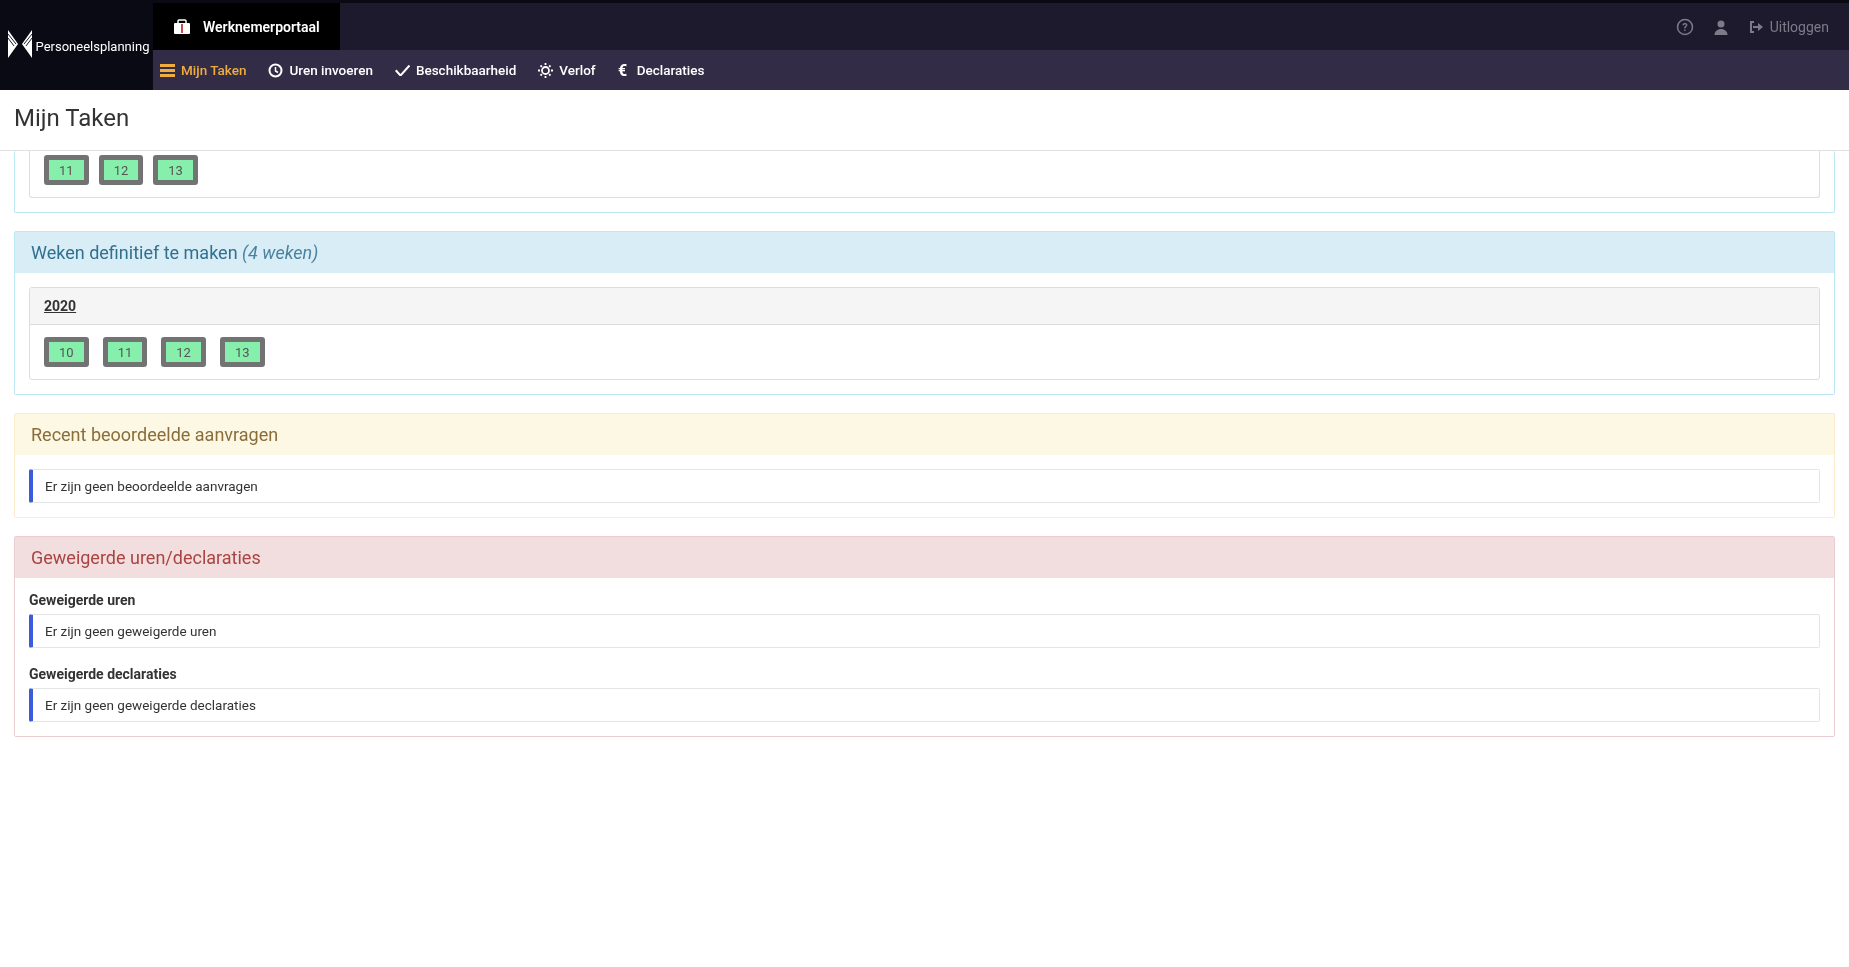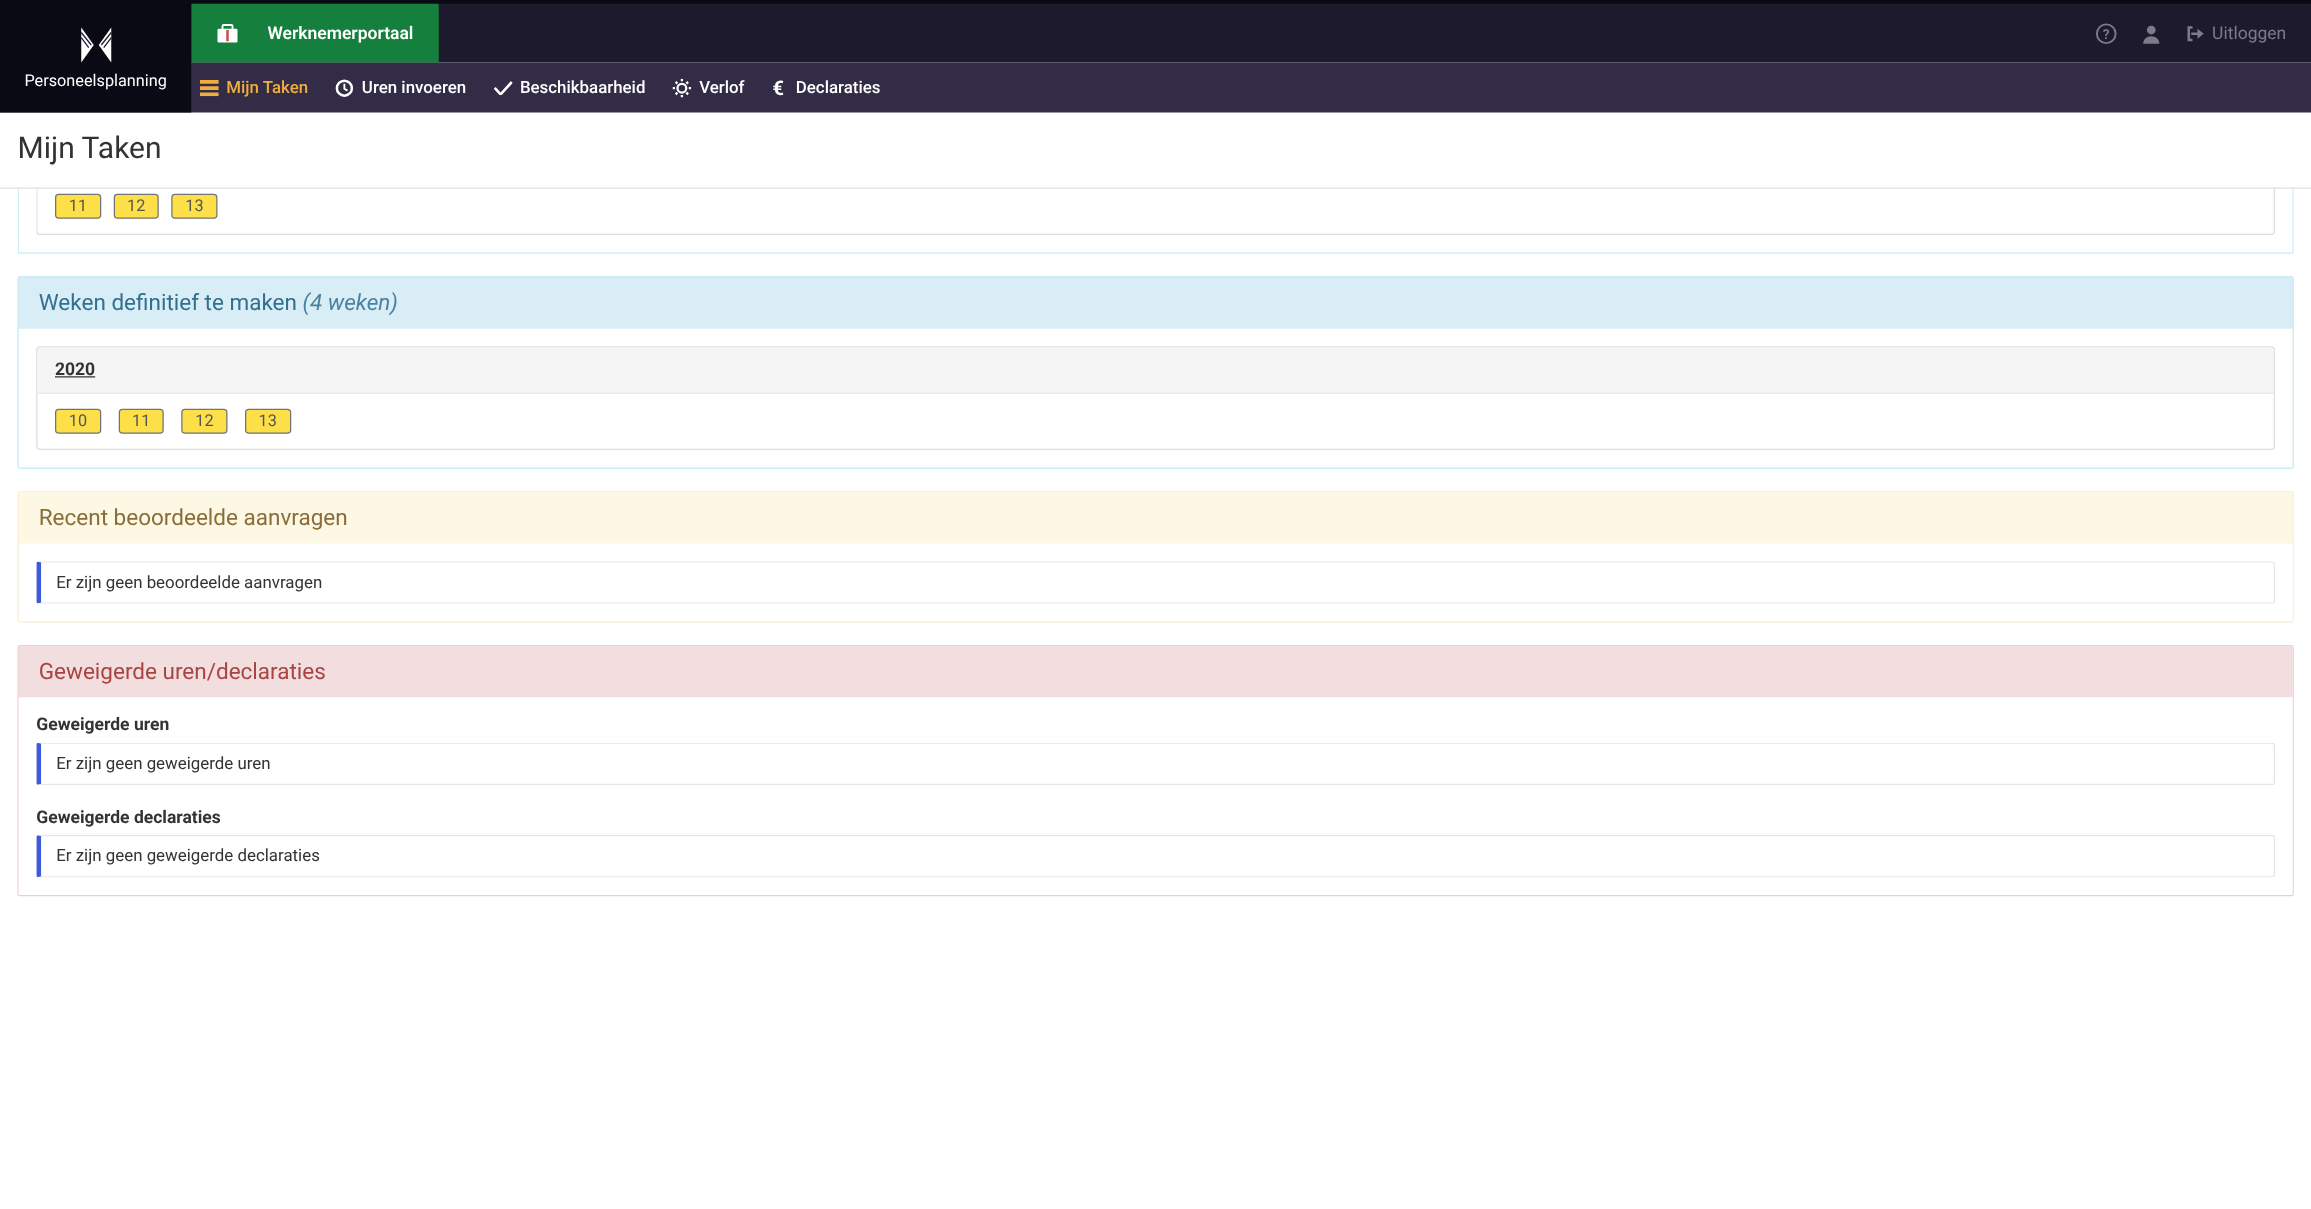--- a/index.html
+++ b/index.html
@@ -15,46 +15,45 @@
       height: 50px;
       background: #1e1a2e;
       display: flex;
       align-items: stretch;
       border-top: 3px solid #0a0a14;
     }
     .logo-section {
       width: 153px;
       background: #0a0a14;
       display: flex;
-      flex-direction: column;
       align-items: center;
       justify-content: center;
       color: #fff;
       height: 87px;
       position: relative;
     }
     .logo-icon {
       width: 32px;
       height: 32px;
       margin-bottom: 6px;
     }
     .logo-text {
       font-size: 13px;
       color: #fff;
     }
     .tab-section {
       display: flex;
       align-items: stretch;
     }
     .portal-tab {
-      background: #15803d;
+      background: #000000;
       display: flex;
       align-items: center;
       padding: 0 20px;
-      gap: 23px;
+      gap: 12px;
       color: #fff;
       font-weight: 600;
       font-size: 14px;
       cursor: pointer;
     }
     .topbar-right {
       margin-left: auto;
       display: flex;
       align-items: center;
       gap: 18px;
@@ -180,24 +179,24 @@
     .year-box-body {
       padding: 12px 14px;
       display: flex;
       gap: 14px;
     }
     .week-btn {
       display: inline-flex;
       align-items: center;
       justify-content: center;
       min-width: 34px;
-      height: 20px;
+      height: 30px;
       padding: 0 10px;
-      background: #fde047;
-      border: 1px solid #737373;
+      background: #86efac;
+      border: 5px solid #737373;
       border-radius: 3px;
       font-size: 13px;
       color: #555;
       cursor: pointer;
     }
 
     .sub-heading {
       font-weight: 700;
       font-size: 14px;
       margin-bottom: 6px;

